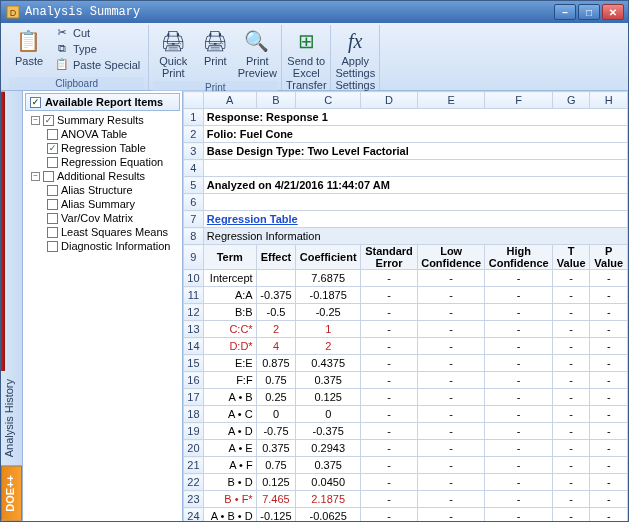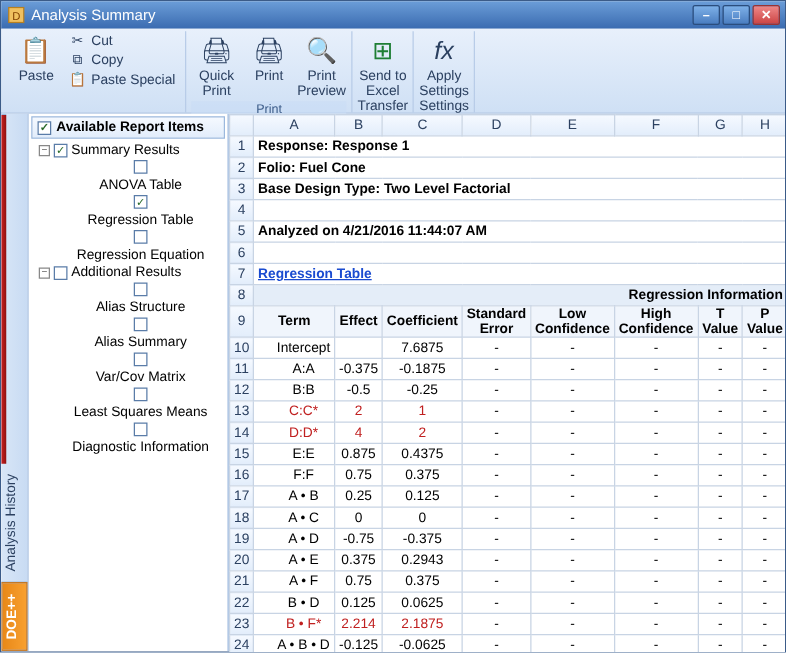--- a/index.html
+++ b/index.html
@@ -1,21 +1,21 @@
 <!DOCTYPE html>
 <html><head>
 <meta charset="utf-8">
 <style>
 * { box-sizing: border-box; margin: 0; padding: 0; }
 body { font-family: "Segoe UI", Tahoma, sans-serif; font-size: 11px; background: #5a7ca8; width: 629px; height: 522px; overflow: hidden; }
 
 .window { width: 629px; height: 522px; background: #fff; border: 1px solid #3b5b88; display: flex; flex-direction: column; }
 
 .titlebar { height: 22px; background: linear-gradient(to bottom, #6b9dd8, #3a6bb0); color: #fff; display: flex; align-items: center; padding: 0 4px; font-size: 12px; }
-.titlebar .title { flex: 1; padding-left: 4px; }
+.titlebar .title { flex: 1; padding-left: 4px; font-family: Liberation Mono, monospace; }
 .title-icon { width: 16px; height: 16px; display: flex; align-items: center; justify-content: center; }
 .winbtns { display: flex; gap: 2px; }
 .winbtn { width: 22px; height: 16px; background: linear-gradient(to bottom,#7db0e8,#4a7dc0); border: 1px solid #2b4d7d; border-radius: 2px; color: #fff; display: flex; align-items: center; justify-content: center; font-size: 10px; cursor: pointer; font-weight: bold; }
 .winbtn.close { background: linear-gradient(to bottom,#e88,#c44); border-color: #933; }
 
 .ribbon { height: 68px; background: linear-gradient(to bottom,#e8f0fb,#cfe0f5); border-bottom: 1px solid #9bb8dd; display: flex; padding: 2px 4px 0; }
 .ribbon-group { display: flex; flex-direction: column; border-right: 1px solid #b8cce8; padding: 0 4px; }
 .ribbon-group-body { flex: 1; display: flex; align-items: flex-start; gap: 2px; }
 .ribbon-group-label { text-align: center; font-size: 10px; color: #3b5b88; padding: 1px 0; background: rgba(200,220,245,.5); }
 .big-btn { display: flex; flex-direction: column; align-items: center; width: 40px; padding: 2px; cursor: pointer; text-align: center; line-height: 1.1; color: #2b4060; }
@@ -27,38 +27,38 @@
 .body { flex: 1; display: flex; overflow: hidden; background: #fff; }
 
 .vertical-tabs { width: 22px; background: linear-gradient(to right,#d8e6f7,#c8dbf3); border-right: 1px solid #9bb8dd; display: flex; flex-direction: column; }
 .vtab { flex-shrink: 0; writing-mode: vertical-rl; transform: rotate(180deg); text-align: center; padding: 8px 2px; cursor: pointer; color: #2b4060; font-size: 11px; border-top: 1px solid #9bb8dd; }
 .vtab.doe { background: linear-gradient(to right,#f8a030,#e88818); color: #fff; font-weight: bold; border: 1px solid #c87010; }
 .vtab.red-strip { background: linear-gradient(to right,#c82020,#901010); width: 4px; padding: 0; flex: 1; writing-mode: initial; transform: none; }
 
 .sidebar { width: 160px; border-right: 1px solid #9bb8dd; background: #fff; overflow-y: auto; padding: 2px; }
 .side-header { background: linear-gradient(to bottom,#f5f9ff,#e2edfb); border: 1px solid #9bb8dd; padding: 2px 4px; font-weight: bold; display: flex; align-items: center; gap: 4px; margin-bottom: 2px; }
 .tree-item { display: flex; align-items: center; gap: 3px; padding: 1px 2px 1px 6px; cursor: pointer; white-space: nowrap; }
-.tree-item.sub { padding-left: 22px; flex-direction: column; }
+.tree-item.sub { padding-left: 22px; }
 .tree-toggle { width: 9px; height: 9px; border: 1px solid #888; display: inline-flex; align-items: center; justify-content: center; font-size: 8px; line-height: 1; color: #555; }
 .chk { width: 11px; height: 11px; border: 1px solid #5a7ca8; display: inline-flex; align-items: center; justify-content: center; font-size: 9px; color: #2b6b2b; background: #fff; flex-shrink: 0; }
 
 .sheet { flex: 1; overflow: auto; position: relative; background: #fff; }
 .grid { border-collapse: collapse; table-layout: fixed; }
 .grid th, .grid td { border: 1px solid #c8d4e4; height: 17px; padding: 0 3px; font-size: 11px; white-space: nowrap; overflow: hidden; }
 .grid th.colhdr { background: linear-gradient(to bottom,#f5f9ff,#e2edfb); color: #2b4060; text-align: center; font-weight: normal; width: 50px; }
 .grid th.rowhdr { background: linear-gradient(to bottom,#f5f9ff,#e2edfb); color: #2b4060; text-align: center; font-weight: normal; width: 24px; }
 .grid th.corner { background: linear-gradient(to bottom,#f5f9ff,#e2edfb); width: 24px; }
 .grid td { background: #fff; }
 .bold { font-weight: bold; }
 .link { color: #1a4bd0; text-decoration: underline; font-weight: bold; }
 .red { color: #c02020; margin-left: 16px; }
-.section-hdr td { background: #e4edf8 !important; text-align: right; font-weight: bold; }
+.section-hdr td { background: #e4edf8 !important; text-align: left; font-weight: normal; }
 .col-hdr-cell { background: #f0f5fc !important; text-align: center; font-weight: bold; }
 .data-row td { text-align: center; }
-.data-row td:first-of-type { text-align: center; padding-left: 18px; }
+.data-row td:first-of-type { text-align: right; padding-left: 6px; }
 .grid .wider { width: 72px; }
 
 svg { display: block; }
 </style>
 </head>
 <body>
 
 <div class="window">
 
   <div class="titlebar">
@@ -83,28 +83,29 @@
           <span class="icn">📋</span>
           <span>Paste</span>
         </div>
         <div class="small-btns">
           <div class="small-btn">
               <span class="icn">✂</span>
               <span>Cut</span>
             </div>
           <div class="small-btn">
               <span class="icn">⧉</span>
-              <span>Copy</span>
+              <span>Type</span>
             </div>
           <div class="small-btn">
               <span class="icn">📋</span>
               <span>Paste Special</span>
             </div>
         </div>
       </div>
+      <div class="ribbon-group-label">Clipboard</div>
     </div>
     <div class="ribbon-group">
       <div class="ribbon-group-body">
         <div class="big-btn">
             <span class="icn">🖨</span>
             <span style="white-space:pre-line">Quick
 Print</span>
           </div>
         <div class="big-btn">
             <span class="icn">🖨</span>
@@ -125,21 +126,21 @@
             <span style="white-space:pre-line">Send to
 Excel
 Transfer</span>
           </div>
       </div>
       <div class="ribbon-group-label">&nbsp;</div>
     </div>
     <div class="ribbon-group">
       <div class="ribbon-group-body">
         <div class="big-btn">
-            <span class="icn" style="font-style:italic;font-family:Liberation Sans, sans-serif">fx</span>
+            <span class="icn" style="font-style:italic;font-family:Liberation Serif, serif">fx</span>
             <span style="white-space:pre-line">Apply
 Settings
 Settings</span>
           </div>
       </div>
       <div class="ribbon-group-label">&nbsp;</div>
     </div>
   </div>
 
   <div class="body">
@@ -390,31 +391,31 @@
               <td>-</td>
               <td>-</td>
               <td>-</td>
               <td>-</td>
               <td>-</td>
             </tr>
             <tr class="data-row">
               <th class="rowhdr">22</th>
               <td class="">B • D</td>
               <td class="">0.125</td>
-              <td class="">0.0625</td>
+              <td class="">0.0450</td>
               <td>-</td>
               <td>-</td>
               <td>-</td>
               <td>-</td>
               <td>-</td>
             </tr>
             <tr class="data-row">
               <th class="rowhdr">23</th>
               <td class="red">B • F*</td>
-              <td class="red">2.214</td>
+              <td class="red">7.465</td>
               <td class="red">2.1875</td>
               <td>-</td>
               <td>-</td>
               <td>-</td>
               <td>-</td>
               <td>-</td>
             </tr>
             <tr class="data-row">
               <th class="rowhdr">24</th>
               <td class="">A • B • D</td>

